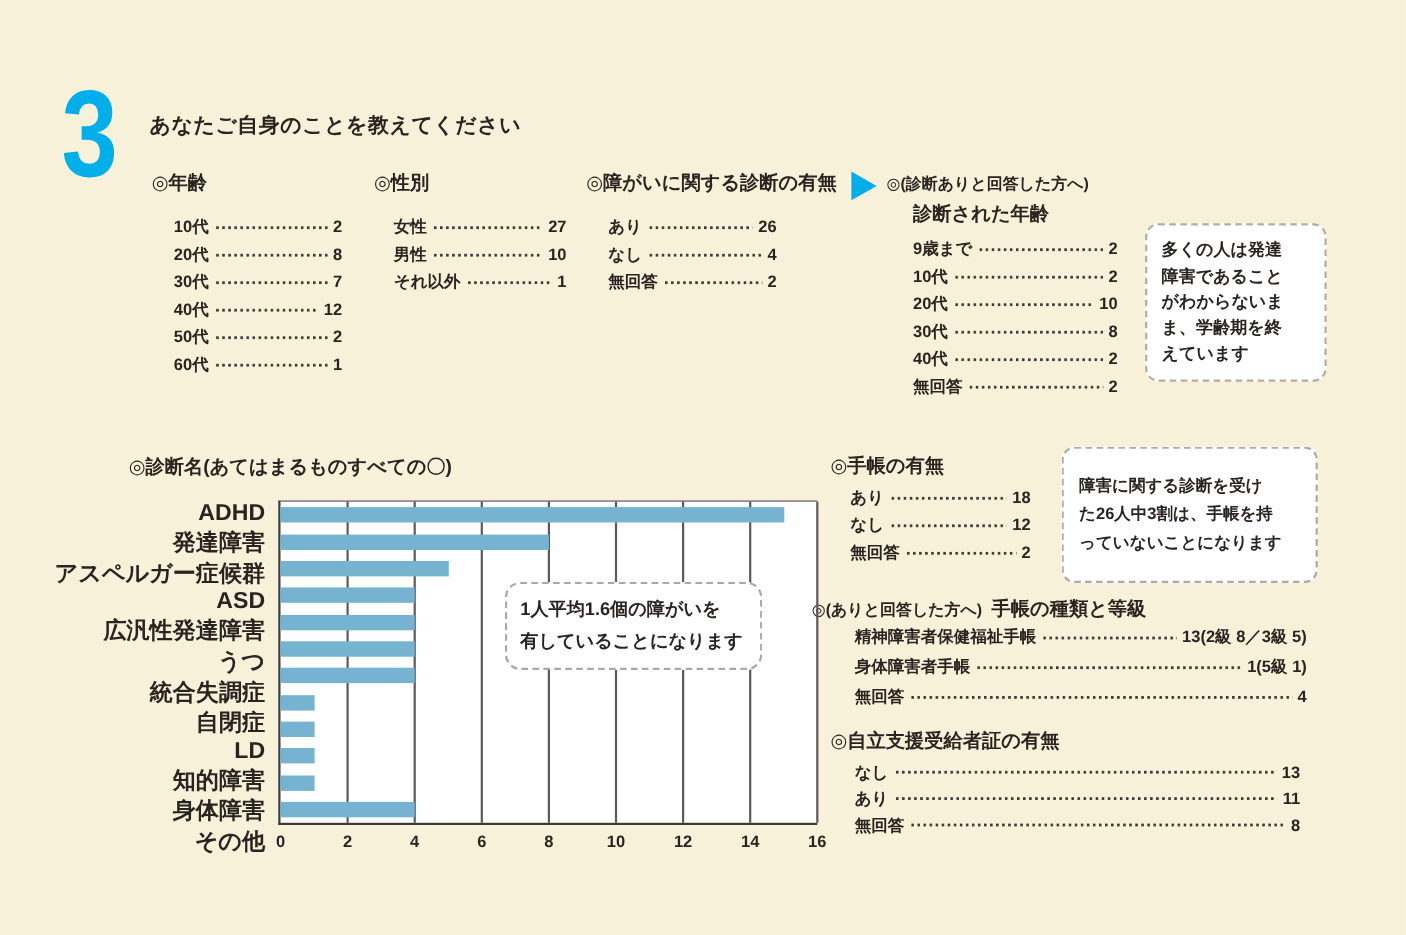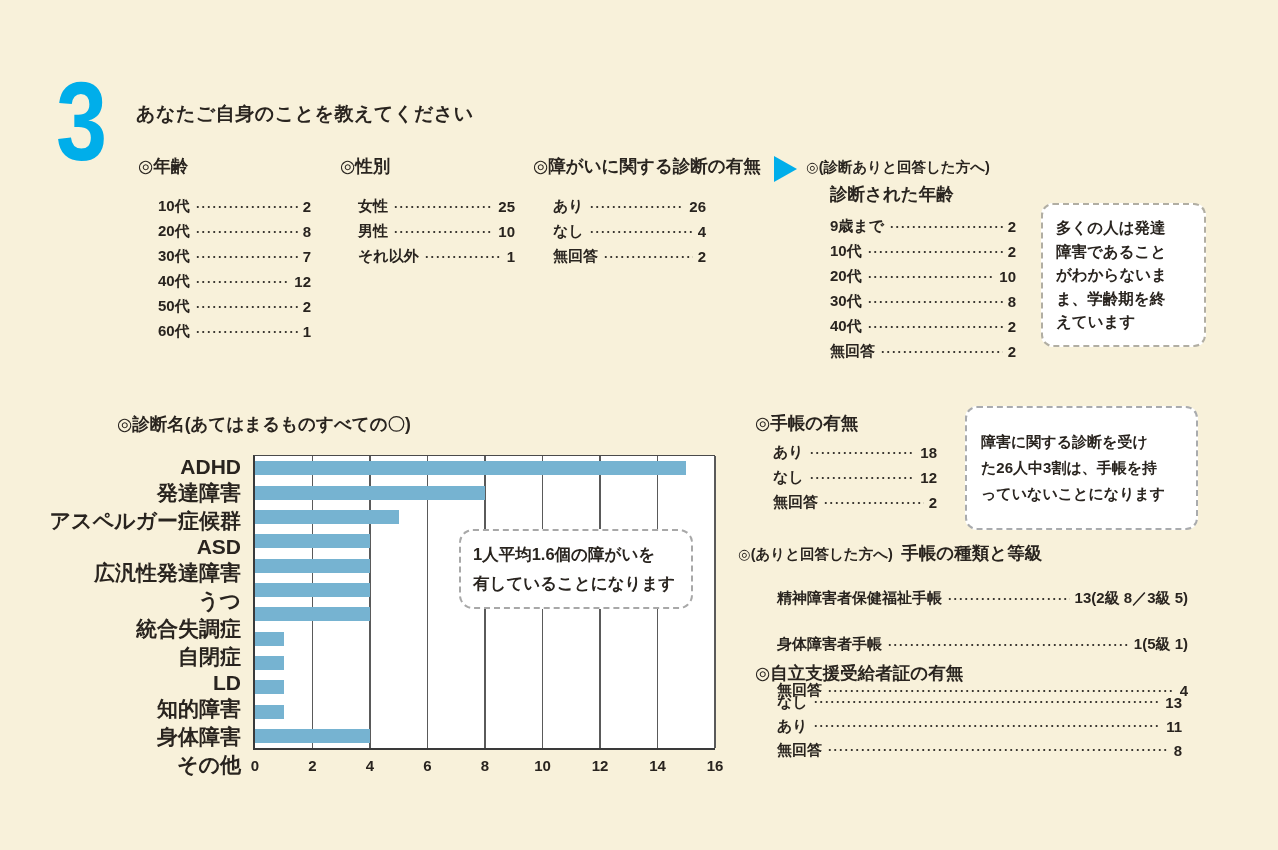--- a/index.html
+++ b/index.html
@@ -20,21 +20,21 @@
   
   .dl{position:absolute;}
   .dl-row{display:flex; align-items:center; height:25px; font-size:15px; font-weight:600;}
   .dl-label{white-space:nowrap;}
   .dl-value{white-space:nowrap;}
   .leader{
     flex:1; height:6px; margin:0 5px; min-width:12px;
     background-image:radial-gradient(circle at 2.7px 3px, #3c3832 1.15px, rgba(0,0,0,0) 1.4px);
     background-size:5.5px 6px; background-repeat:repeat-x; background-position:left center;
   }
-  #type-list .dl-row{height:27px;margin-top:19px;}
+  #type-list .dl-row{height:27px;}
   #jiritsu-list .dl-row{height:24px;}
   
   .callout{
     position:absolute; background:#ffffff; border:2px dashed #b1aea3; border-radius:12px;
     font-weight:700; white-space:pre-line; box-sizing:border-box;
   }
   #callout-diagnosed{left:1041px; top:203px; width:165px; padding:11px 13px; font-size:15.5px; line-height:23.5px;}
   #callout-techou{left:965px; top:406px; width:233px; padding:21px 14px; font-size:15px; line-height:26px; border-color:#a9abae;}
   
   .arrow{
@@ -42,21 +42,21 @@
     border-top:13px solid transparent; border-bottom:13px solid transparent;
     border-left:23px solid #00aeea;
   }
   
   #chart{left:110px; top:455px; width:610px; height:330px;}
   #chart-labels{position:absolute; left:0; top:0; width:140px; height:292px; display:flex; flex-direction:column;}
   .c-label{flex:1; display:flex; align-items:center; justify-content:flex-end; padding-right:9px;
            font-size:21px; font-weight:700; white-space:nowrap;}
   #chart-plot{
     position:absolute; left:143px; top:0; width:460px; height:292px; background:#ffffff;
-    border-left:2px solid #3a3a3a; border-bottom:2px solid #3a3a3a; border-top:1px solid #4a4a4a;
+    border-left:2px solid #3a3a3a; border-bottom:2px solid #3a3a3a; border-top:1px solid #4a4a4a;padding-left:28px;
   }
   .gridline{position:absolute; top:0; bottom:0; width:1.5px; background:#5a5a5a; z-index:1;}
   .bar{position:absolute; left:0; height:14px; z-index:2;}
   .tick{position:absolute; top:100%; margin-top:9px; transform:translateX(-50%);
         font-size:15px; font-weight:700; z-index:1;}
   #chart-annotation{
     position:absolute; left:204px; top:73px; width:234px; padding:9px 12px; z-index:3;
     background:#fff; border:2px dashed #a8a8a8; border-radius:14px; box-sizing:border-box;
     font-size:16.5px; font-weight:700; line-height:29px; white-space:pre-line;
   }
@@ -101,21 +101,21 @@
         <span class="leader"></span>
         <span class="dl-value">1</span>
       </div>
     </div>
 
   <div class="abs sec-h" style="left:340px; top:154px;">◎性別</div>
   <div class="dl" id="gender-list" style="left:358px; top:194px; width:157px;">
       <div class="dl-row">
         <span class="dl-label">女性</span>
         <span class="leader"></span>
-        <span class="dl-value">25</span>
+        <span class="dl-value">27</span>
       </div>
       <div class="dl-row">
         <span class="dl-label">男性</span>
         <span class="leader"></span>
         <span class="dl-value">10</span>
       </div>
       <div class="dl-row">
         <span class="dl-label">それ以外</span>
         <span class="leader"></span>
         <span class="dl-value">1</span>

